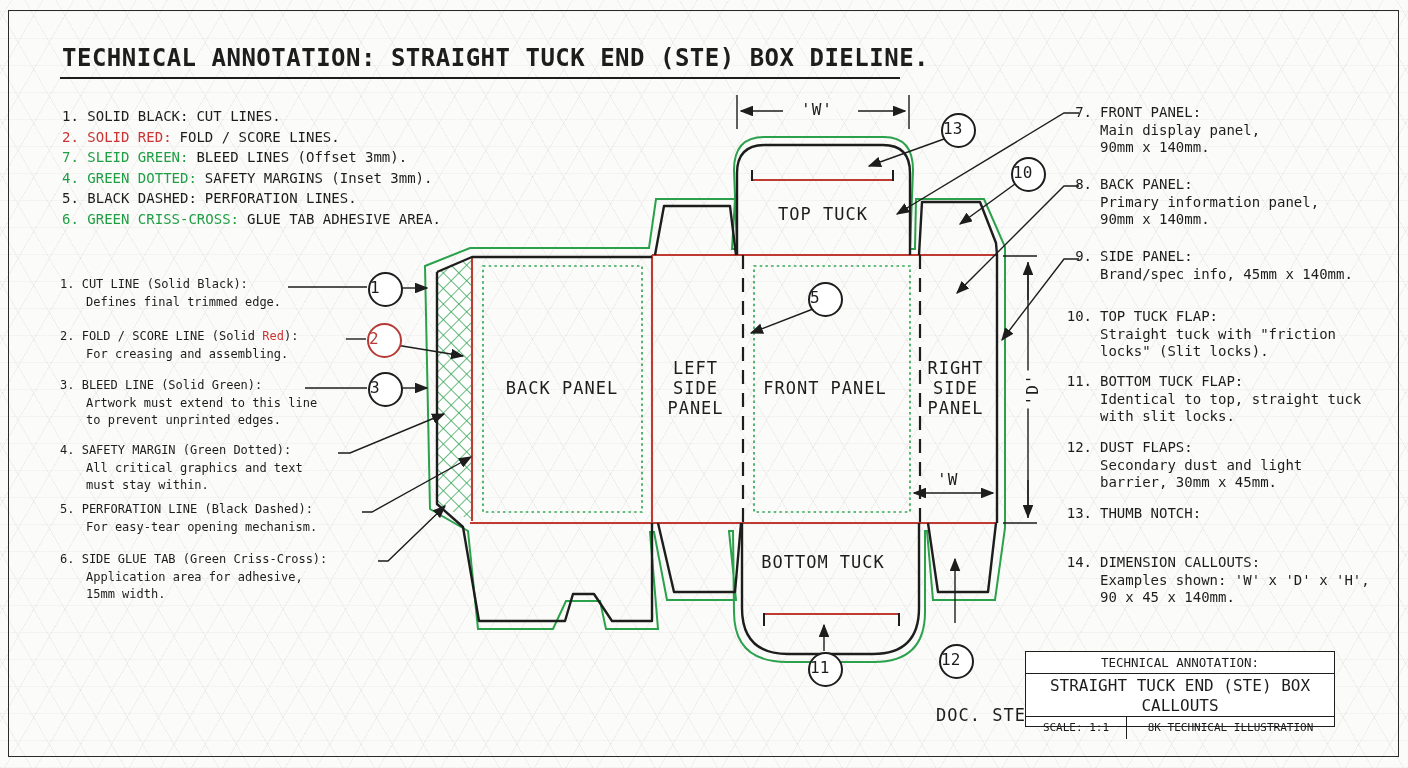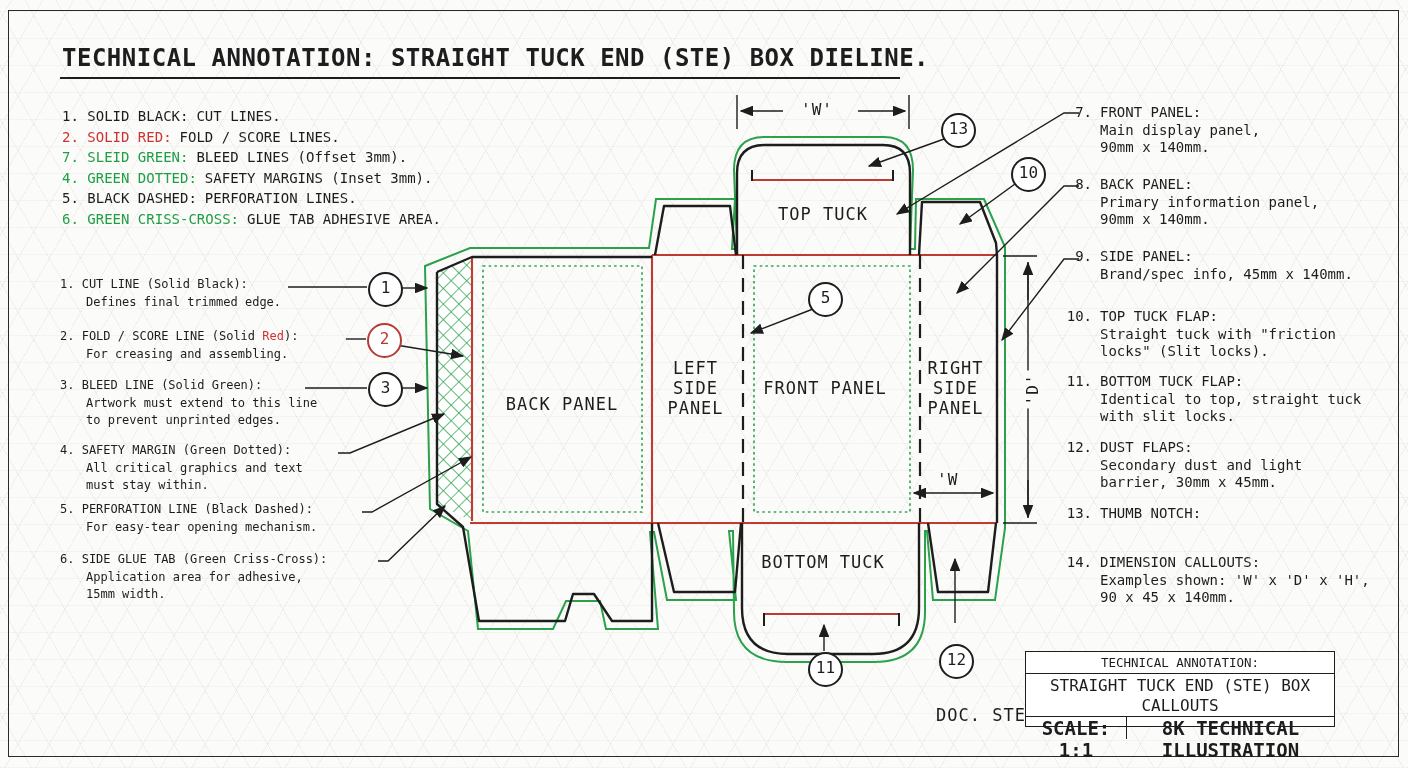--- a/index.html
+++ b/index.html
@@ -28,33 +28,33 @@
 
   .rcol-item{left:1066px; width:332px; font-size:14px; line-height:17.5px;}
   .rt{display:flex;}
   .rnum{width:26px; text-align:right; margin-right:8px; flex:none;}
   .rdesc{padding-left:34px; white-space:pre-line;}
 
   .panel-label{font-size:17px; letter-spacing:1px; text-align:center; white-space:pre-line; line-height:20px;}
 
   .callout{
     width:31px; height:31px; border:2px solid #1d1d1d; border-radius:50%;
-    background:#fff; font-size:16px; line-height:27px; text-align:center;
+    background:#fff; font-size:16px; line-height:27px; 
   }
   .callout.red{border-color:#b63a35; color:#b63a35;}
 
   .dim{font-size:16px; letter-spacing:1px; background:#fbfbfa; padding:0 3px; white-space:nowrap;}
   .dim.rot{transform:rotate(-90deg); transform-origin:center;}
 
   .doc-ref{left:936px; top:705px; font-size:17px; letter-spacing:1px; white-space:nowrap;}
 
   .tblock{left:1025px; top:651px; width:310px; height:76px; background:#fff; border:1.5px solid #1d1d1d; box-sizing:border-box;}
   .tb-h{height:21px; border-bottom:1.5px solid #1d1d1d; font-size:12.5px; line-height:21px; text-align:center;}
   .tb-t{height:43px; border-bottom:1.5px solid #1d1d1d; font-size:16px; line-height:20px; text-align:center; padding-top:2px; box-sizing:border-box;}
-  .tb-row{display:flex; height:22px; font-size:19px; line-height:22px;font-weight:bold;}
+  .tb-row{display:flex; height:22px; font-size:11px; line-height:22px;}
   .tb-scale{width:100px; border-right:1.5px solid #1d1d1d; text-align:center; flex:none;}
   .tb-note{flex:1; text-align:center;}
 </style>
 </head>
 <body>
 
 <div class="page">
   <div class="frame abs"></div>
 
   <svg class="linework" viewBox="0 0 1408 768">
@@ -234,21 +234,21 @@
   </div>
   <div class="abs rcol-item" style="top:554px">
     <div class="rt">
         <span class="rnum">14.</span>
         <span>DIMENSION CALLOUTS:</span>
       </div>
     <div class="rdesc">Examples shown: 'W' x 'D' x 'H',
 90 x 45 x 140mm.</div>
   </div>
 
-  <div class="abs panel-label" style="left:492px; top:378px; width:140px;margin-top:16px;">BACK PANEL</div>
+  <div class="abs panel-label" style="left:492px; top:378px; width:140px;">BACK PANEL</div>
   <div class="abs panel-label" style="left:648px; top:358px; width:95px;">LEFT
 SIDE
 PANEL</div>
   <div class="abs panel-label" style="left:755px; top:378px; width:140px;">FRONT PANEL</div>
   <div class="abs panel-label" style="left:908px; top:358px; width:95px;">RIGHT
 SIDE
 PANEL</div>
   <div class="abs panel-label" style="left:753px; top:204px; width:140px;">TOP TUCK</div>
   <div class="abs panel-label" style="left:753px; top:552px; width:140px;">BOTTOM TUCK</div>
 

